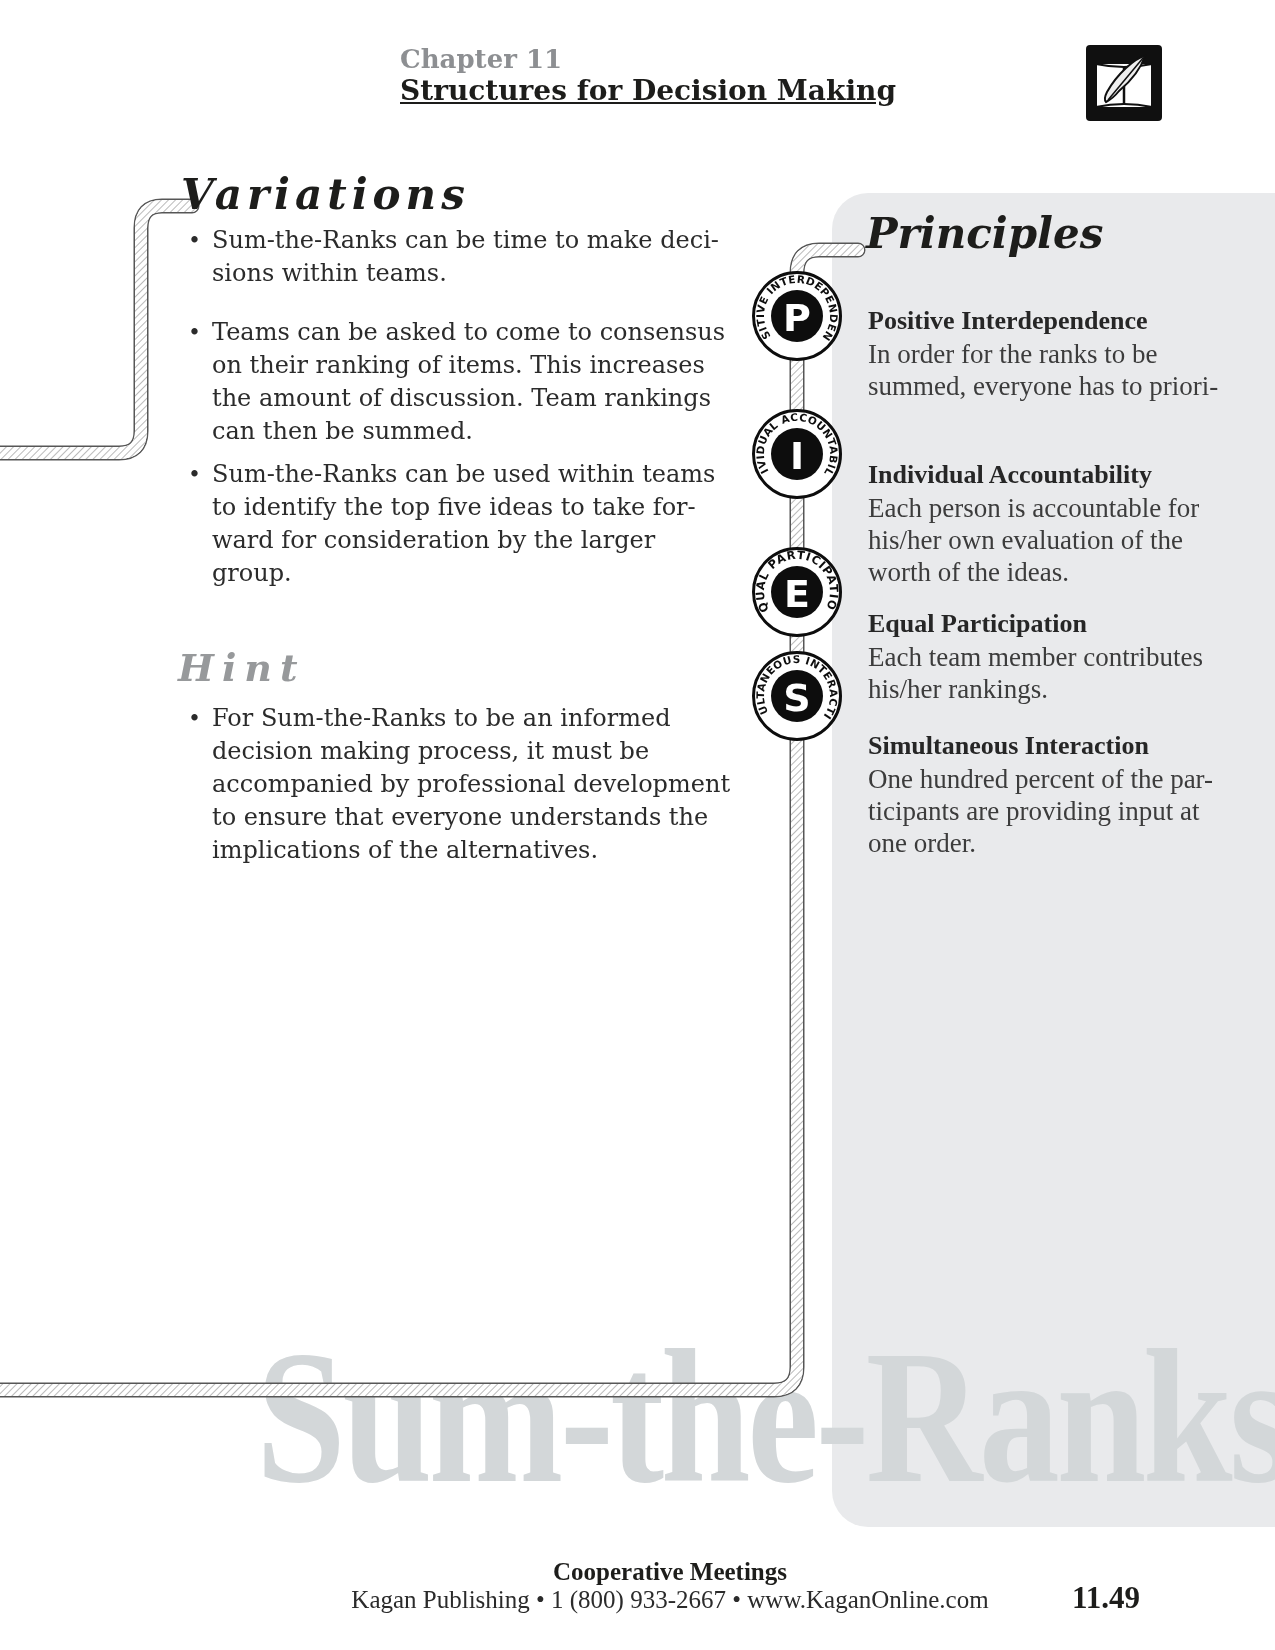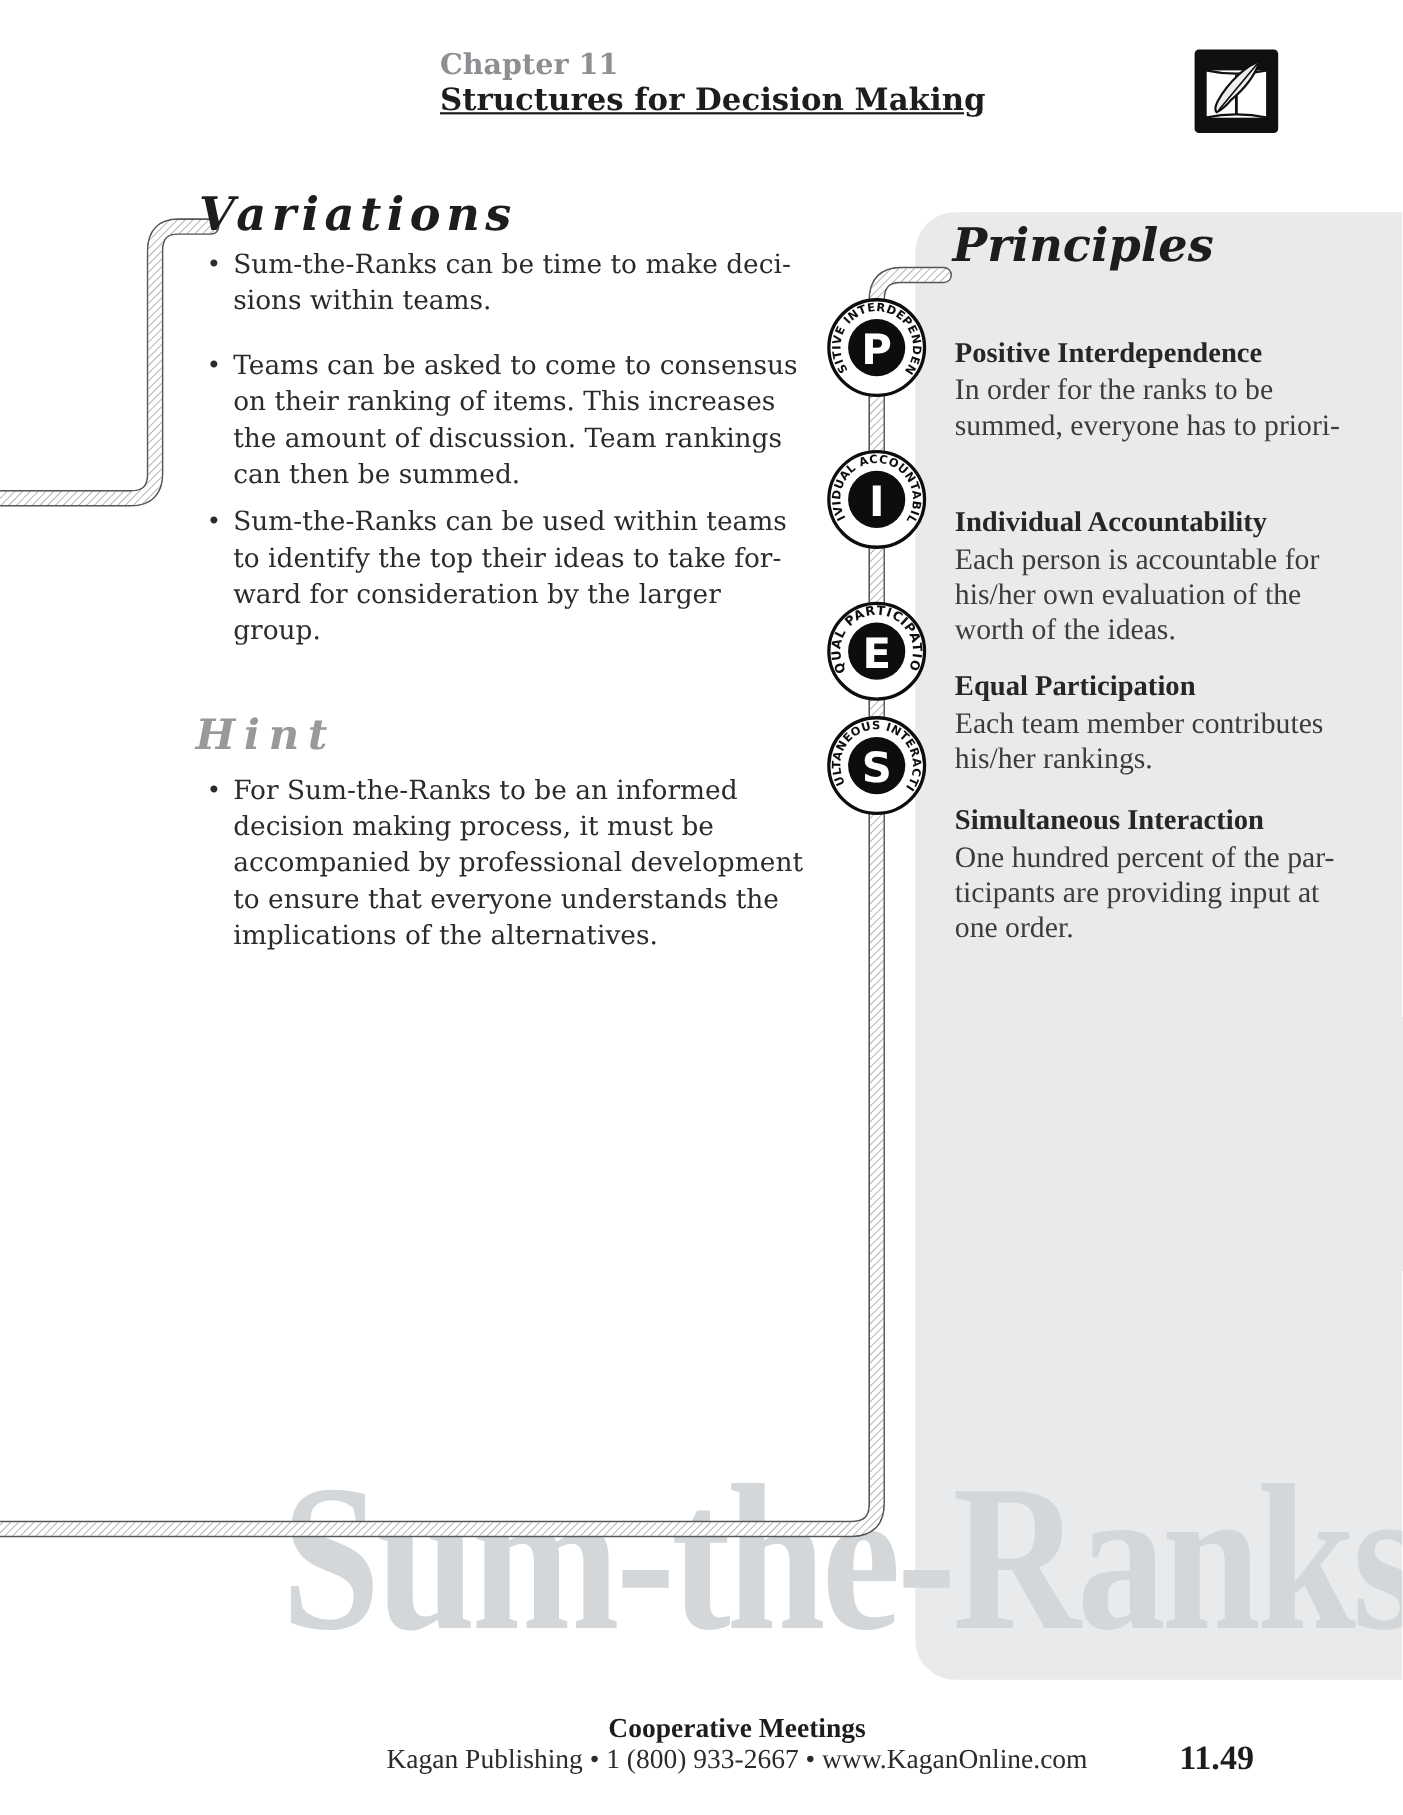--- a/index.html
+++ b/index.html
@@ -21,21 +21,21 @@
   .hdr{position:absolute;top:44px;left:400px;width:675px;z-index:4;}
   .hdr .chapter{font-weight:bold;font-size:26px;color:#8d8f92;line-height:30px;}
   .hdr .title{font-weight:bold;font-size:28px;color:#1d1d1b;line-height:34px;text-decoration:underline;}
   .chapter-icon{position:absolute;left:1085px;top:44px;z-index:4;}
 
   
   .h-variations{position:absolute;left:181px;top:170px;font-size:42px;font-weight:bold;
                 font-style:italic;letter-spacing:5px;color:#1d1d1b;z-index:4;}
   .h-hint{position:absolute;left:178px;top:645px;font-size:38px;font-weight:bold;
           font-style:italic;letter-spacing:8px;color:#97999b;z-index:4;}
-  .h-principles{position:absolute;left:866px;top:198px;font-size:42px;font-weight:bold;
+  .h-principles{position:absolute;left:866px;top:209px;font-size:42px;font-weight:bold;
                 font-style:italic;color:#1d1d1b;z-index:4;}
 
   
   .bullet{position:absolute;left:188px;display:flex;z-index:4;font-size:24px;line-height:33px;color:#2b2b2b;}
   .bullet .dot{width:24px;flex:0 0 24px;font-size:22px;}
   .b1{top:224px;} .b2{top:316px;} .b3{top:458px;} .bh{top:702px;}
 
   
   .principle{position:absolute;left:868px;width:400px;z-index:4;font-family:"Liberation Serif",serif;}
   .principle .ptitle{font-weight:bold;font-size:26px;line-height:30px;color:#262626;}
@@ -115,21 +115,21 @@
       <div>on their ranking of items. This increases</div>
       <div>the amount of discussion. Team rankings</div>
       <div>can then be summed.</div>
     </div>
   </div>
 
   <div class="bullet b3">
     <span class="dot">•</span>
     <div>
       <div>Sum-the-Ranks can be used within teams</div>
-      <div>to identify the top their ideas to take for-</div>
+      <div>to identify the top five ideas to take for-</div>
       <div>ward for consideration by the larger</div>
       <div>group.</div>
     </div>
   </div>
 
   <div class="h-hint">Hint</div>
 
   <div class="bullet bh">
     <span class="dot">•</span>
     <div>

